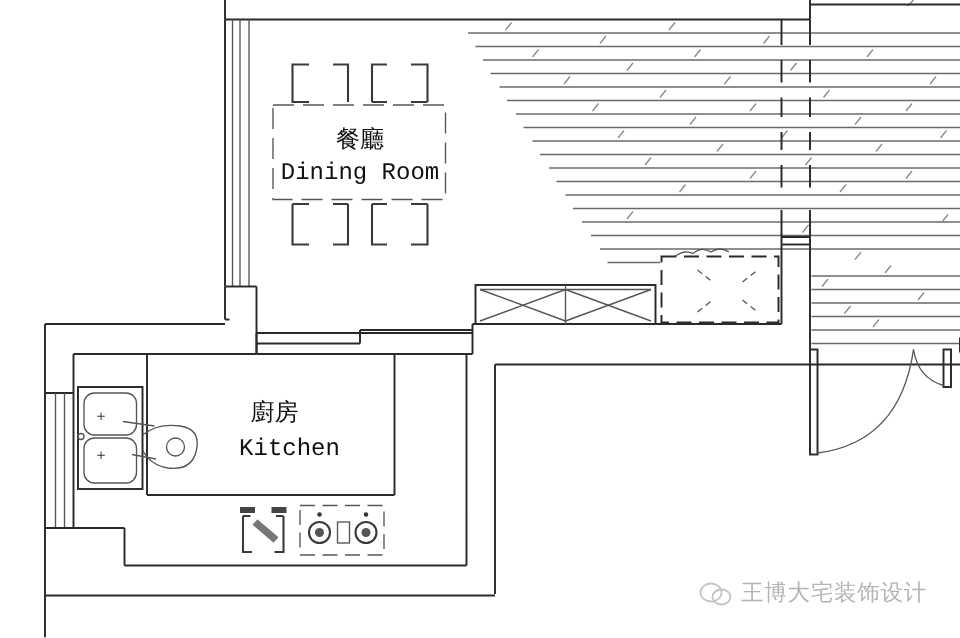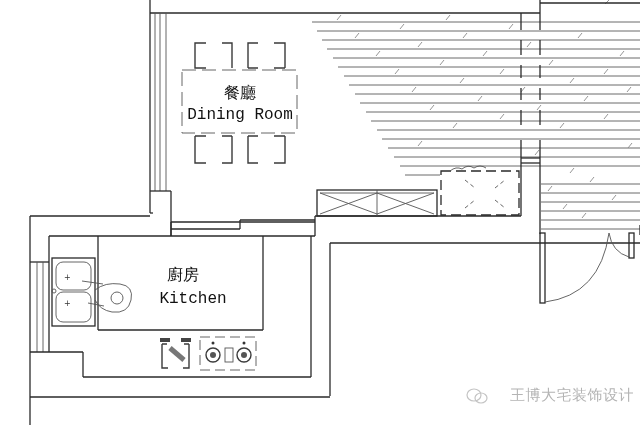--- a/index.html
+++ b/index.html
@@ -5,21 +5,21 @@
     html, body { margin: 0; padding: 0; background: #ffffff; }
     body { width: 640px; height: 425px; overflow: hidden; position: relative; }
     #plan { position: absolute; left: 0; top: 0; width: 640px; height: 425px; }
     .wall { stroke: #2a2a2a; stroke-width: 1.3; fill: none; }
     .thin { stroke: #555; stroke-width: 0.9; fill: none; }
     .floor { stroke: #6a6a6a; stroke-width: 1; }
     .tick { stroke: #8a8a8a; stroke-width: 0.9; }
     .furn { stroke: #3a3a3a; stroke-width: 1.4; fill: none; }
     .room-label-cn { font-family: "DejaVu Serif", serif; font-size: 16px; fill: #111; }
     .room-label-en { font-family: "Liberation Mono", monospace; font-size: 16px; fill: #111; }
-    .watermark { position: absolute; left: 466px; top: 386px; display: flex; align-items: flex-end; gap: 22px; }
+    .watermark { position: absolute; left: 466px; top: 386px; display: flex; align-items: flex-end; gap: 6px; }
     .watermark .wm-icon { width: 22px; height: 18px; }
     .watermark .wm-text { font-family: "DejaVu Sans", sans-serif; font-size: 15px; color: #b4b4b4; letter-spacing: 0.5px; }
   </style>
 </head>
 <body>
 
 <svg id="plan" viewBox="0 0 640 425" xmlns="http://www.w3.org/2000/svg">
 
   <g>
     <line class="floor" x1="312" y1="22" x2="640" y2="22"></line>

